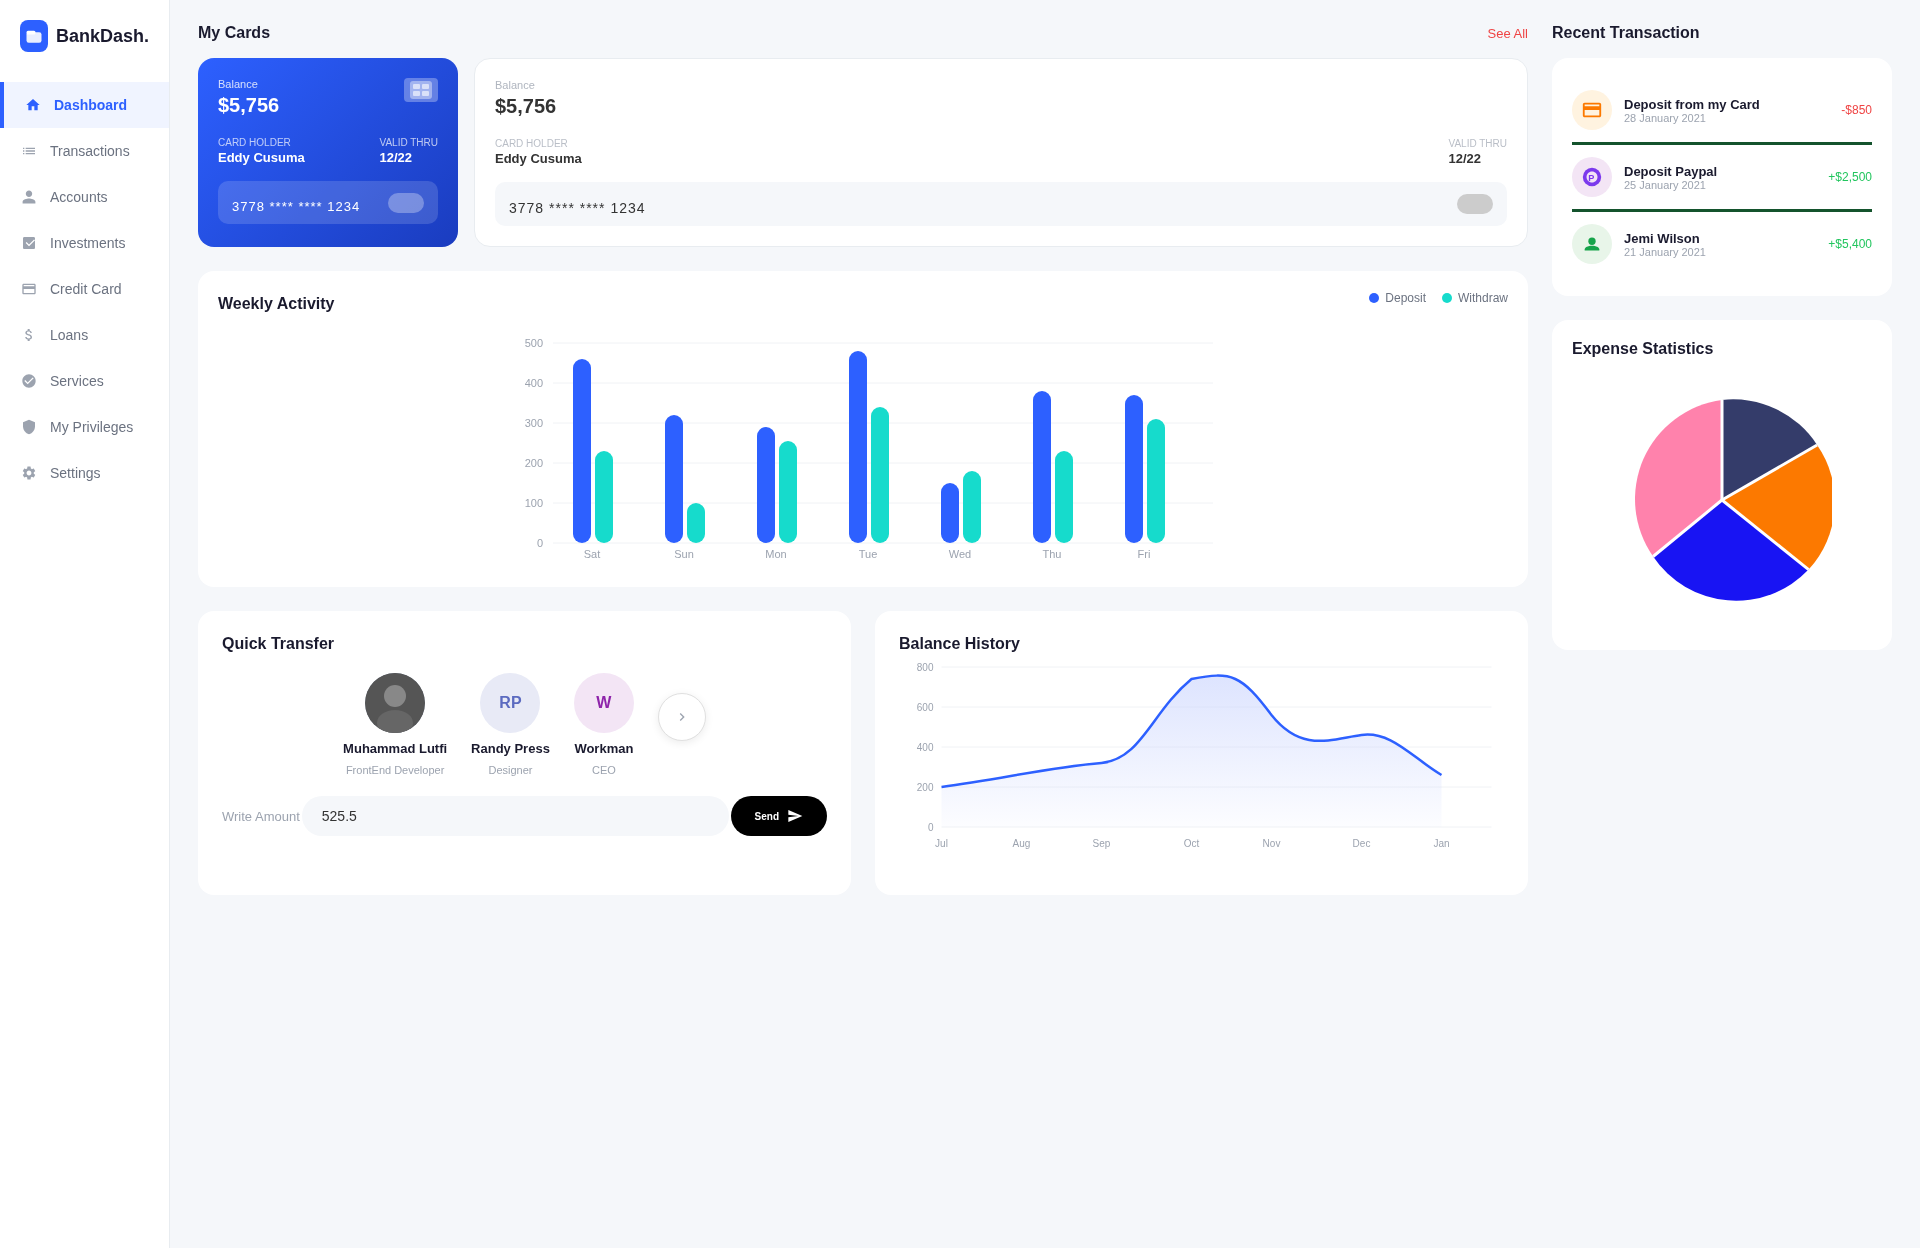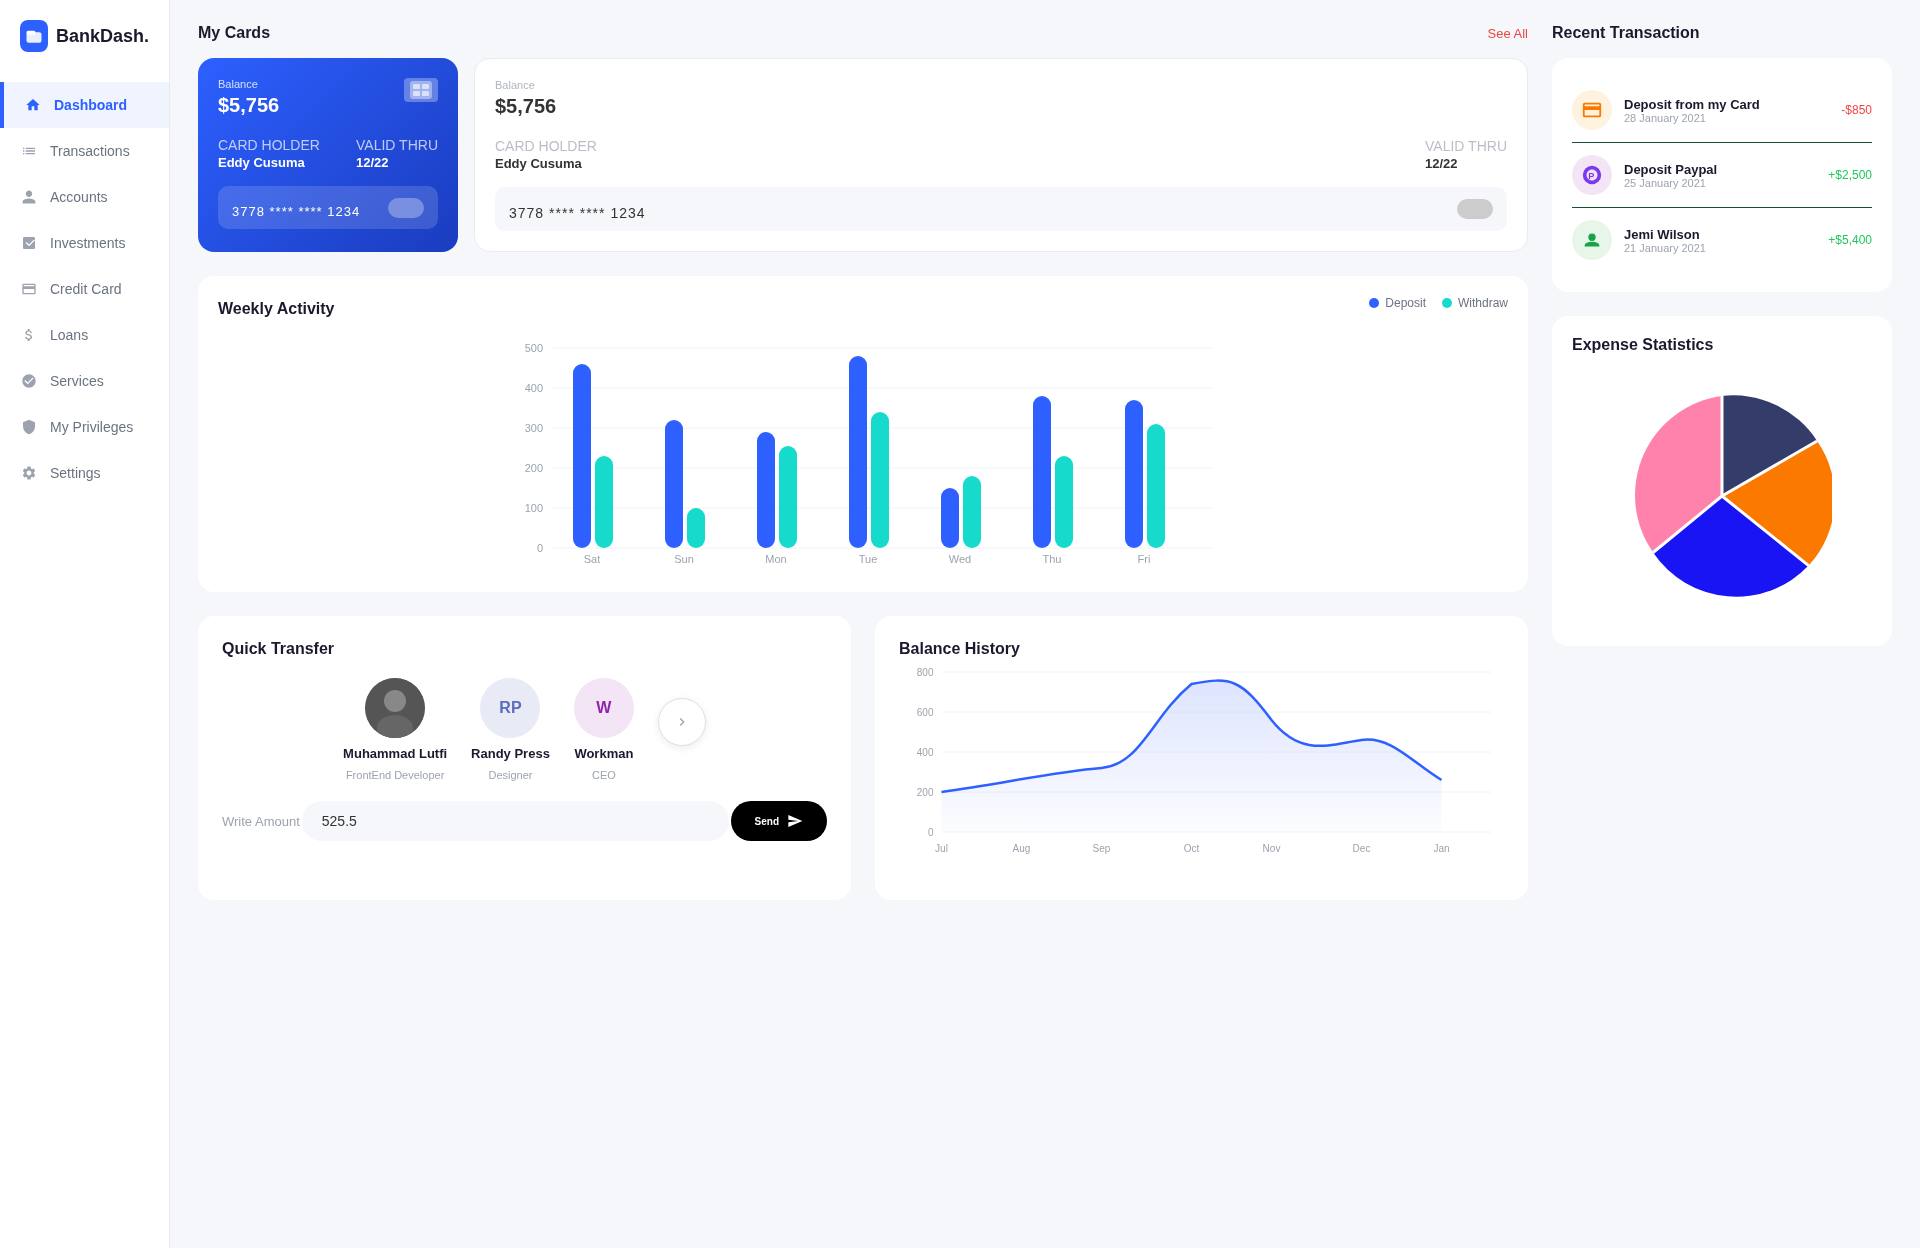--- a/index.html
+++ b/index.html
@@ -122,36 +122,36 @@
       width: 34px; height: 24px;
       background: rgba(255,255,255,0.3);
       border-radius: 4px;
       display: flex; align-items: center; justify-content: center;
     }
     .card-info-row {
       display: flex;
       justify-content: space-between;
       margin-bottom: 16px;
     }
-    .card-info-label { font-size: 14px; opacity: 0.7; margin-bottom: 2px; }
+    .card-info-label { font-size: 10px; opacity: 0.7; margin-bottom: 2px; }
     .card-info-value { font-size: 13px; font-weight: 600; }
     .card-number { font-size: 14px; font-weight: 500; letter-spacing: 1px; margin-top: 8px; }
 
     
     .transactions-panel {
       background: white;
       border-radius: 16px;
       padding: 20px;
     }
     .transaction-item {
       display: flex;
       align-items: center;
       gap: 12px;
       padding: 12px 0;
-      border-bottom: 1px solid #14532d;
+      border-bottom: 3px solid #14532d;
     }
     .transaction-item:last-child { border-bottom: none; }
     .tx-icon {
       width: 40px; height: 40px;
       border-radius: 50%;
       display: flex; align-items: center; justify-content: center;
       font-size: 18px;
       flex-shrink: 0;
     }
     .tx-icon.orange { background: #fff3e0; }

